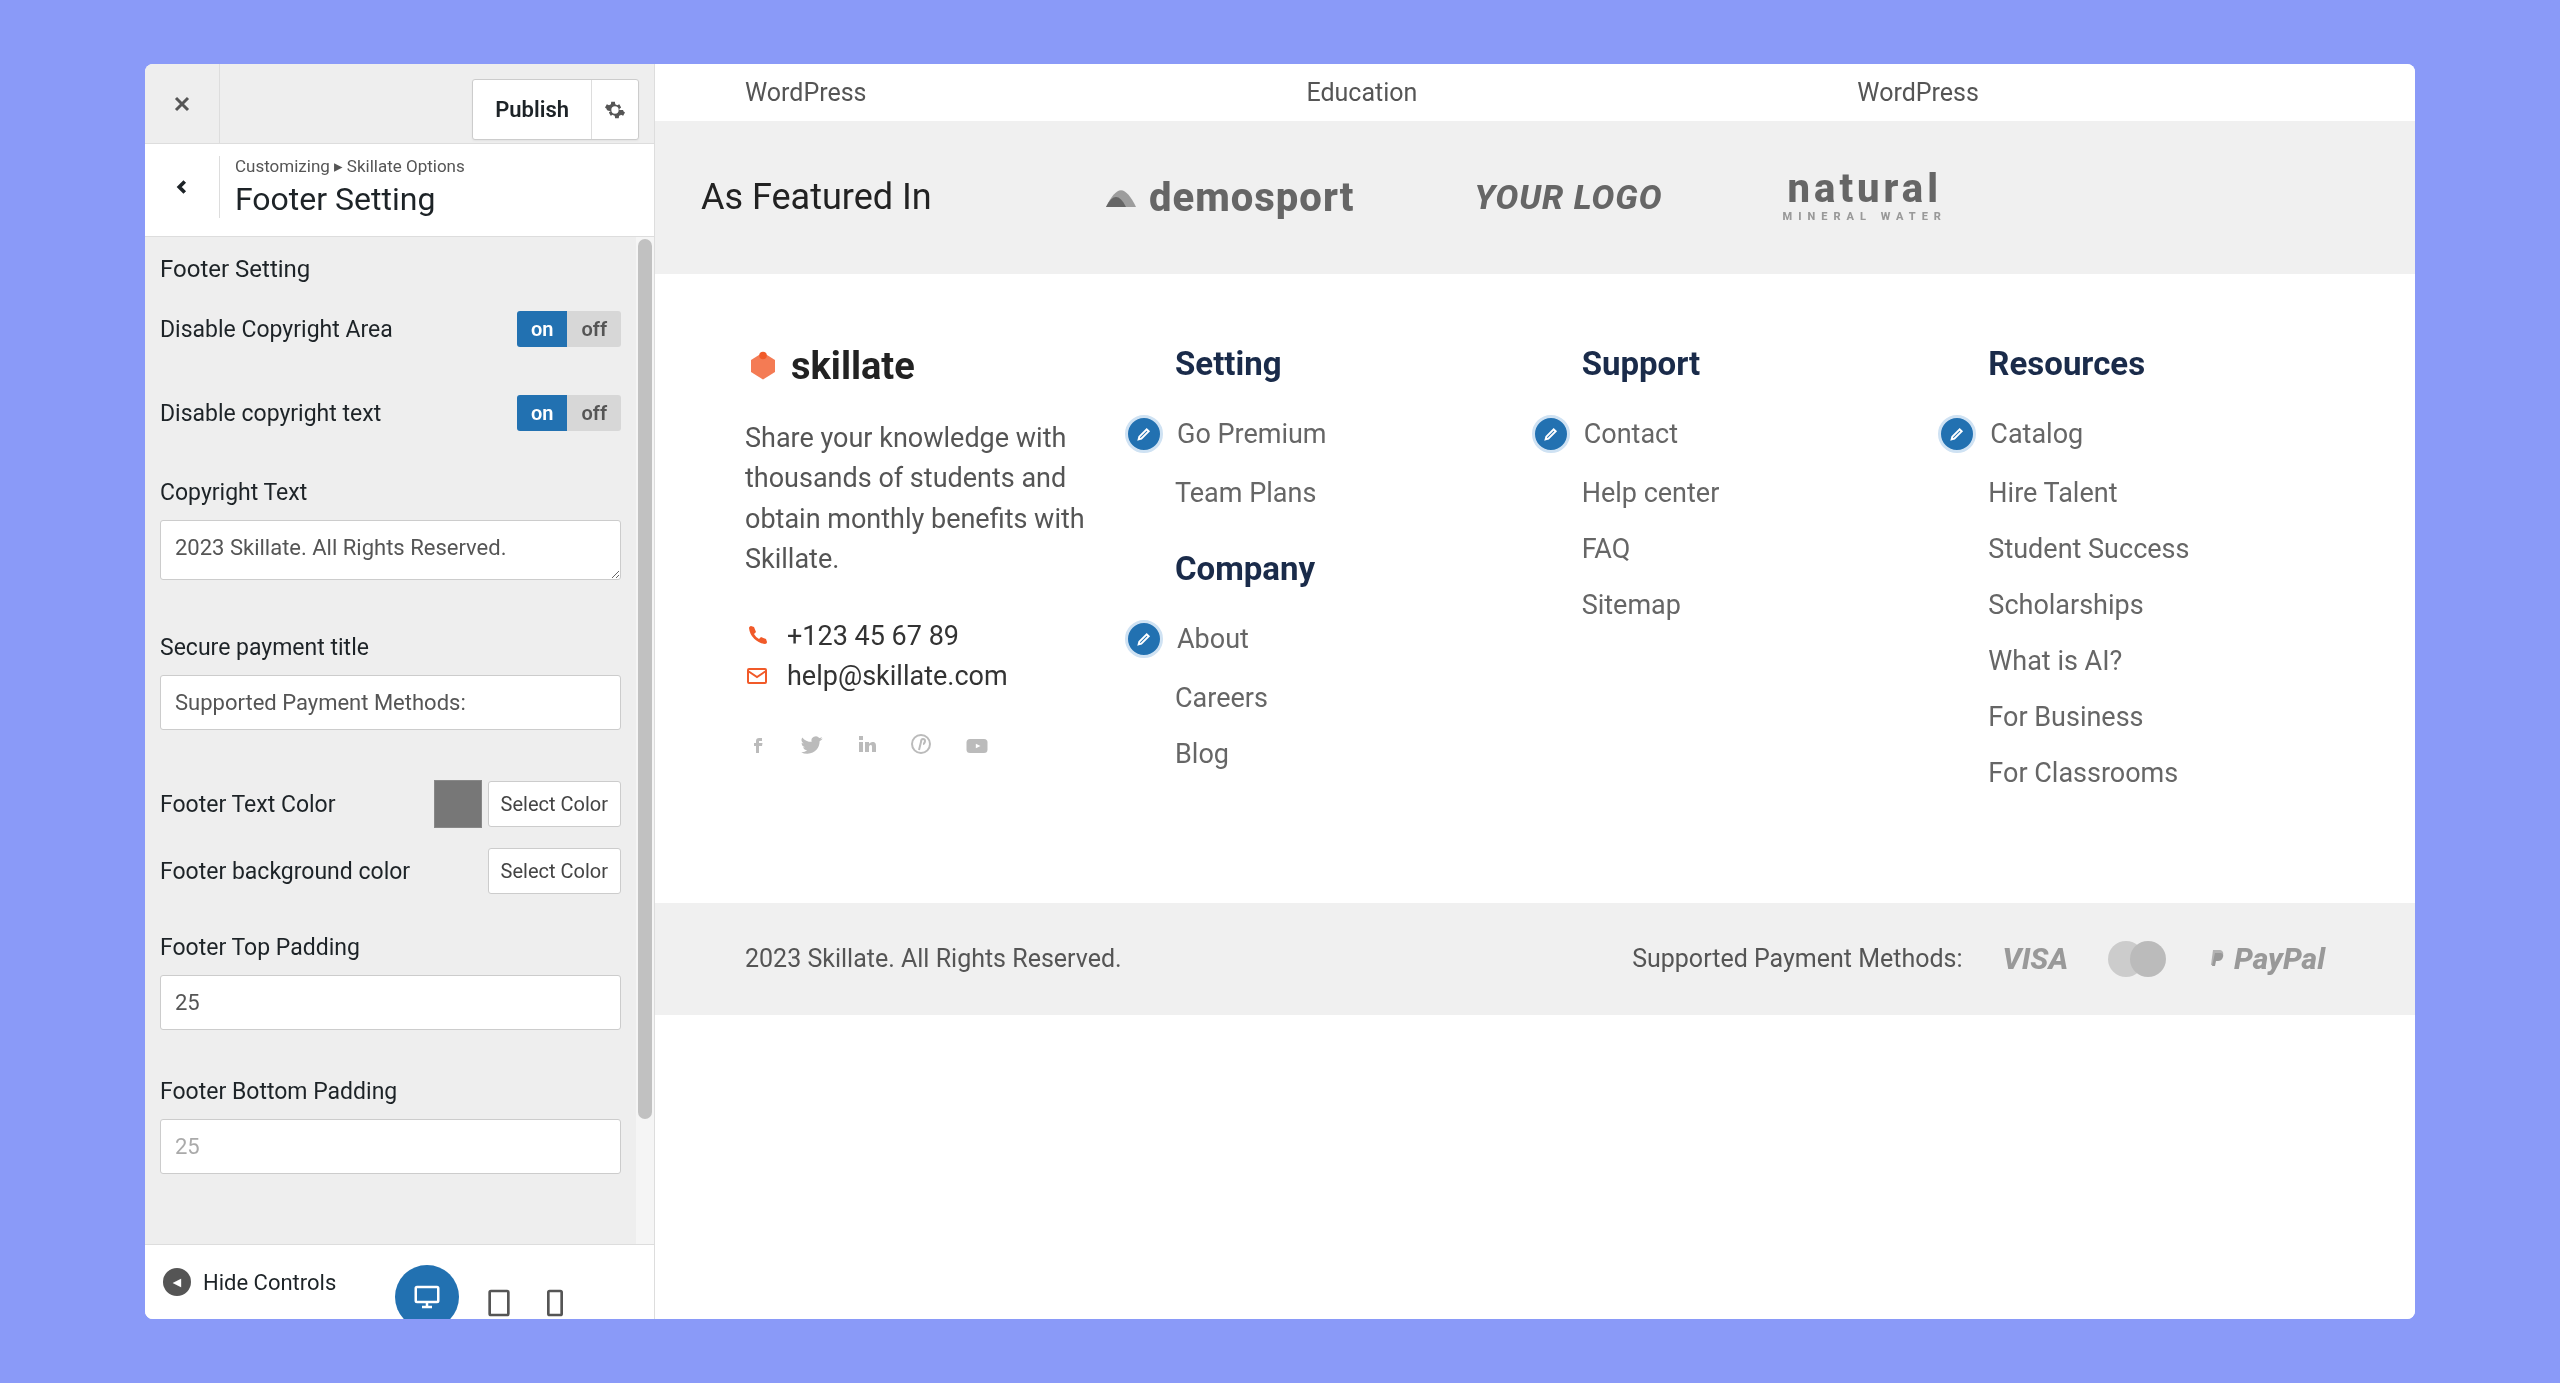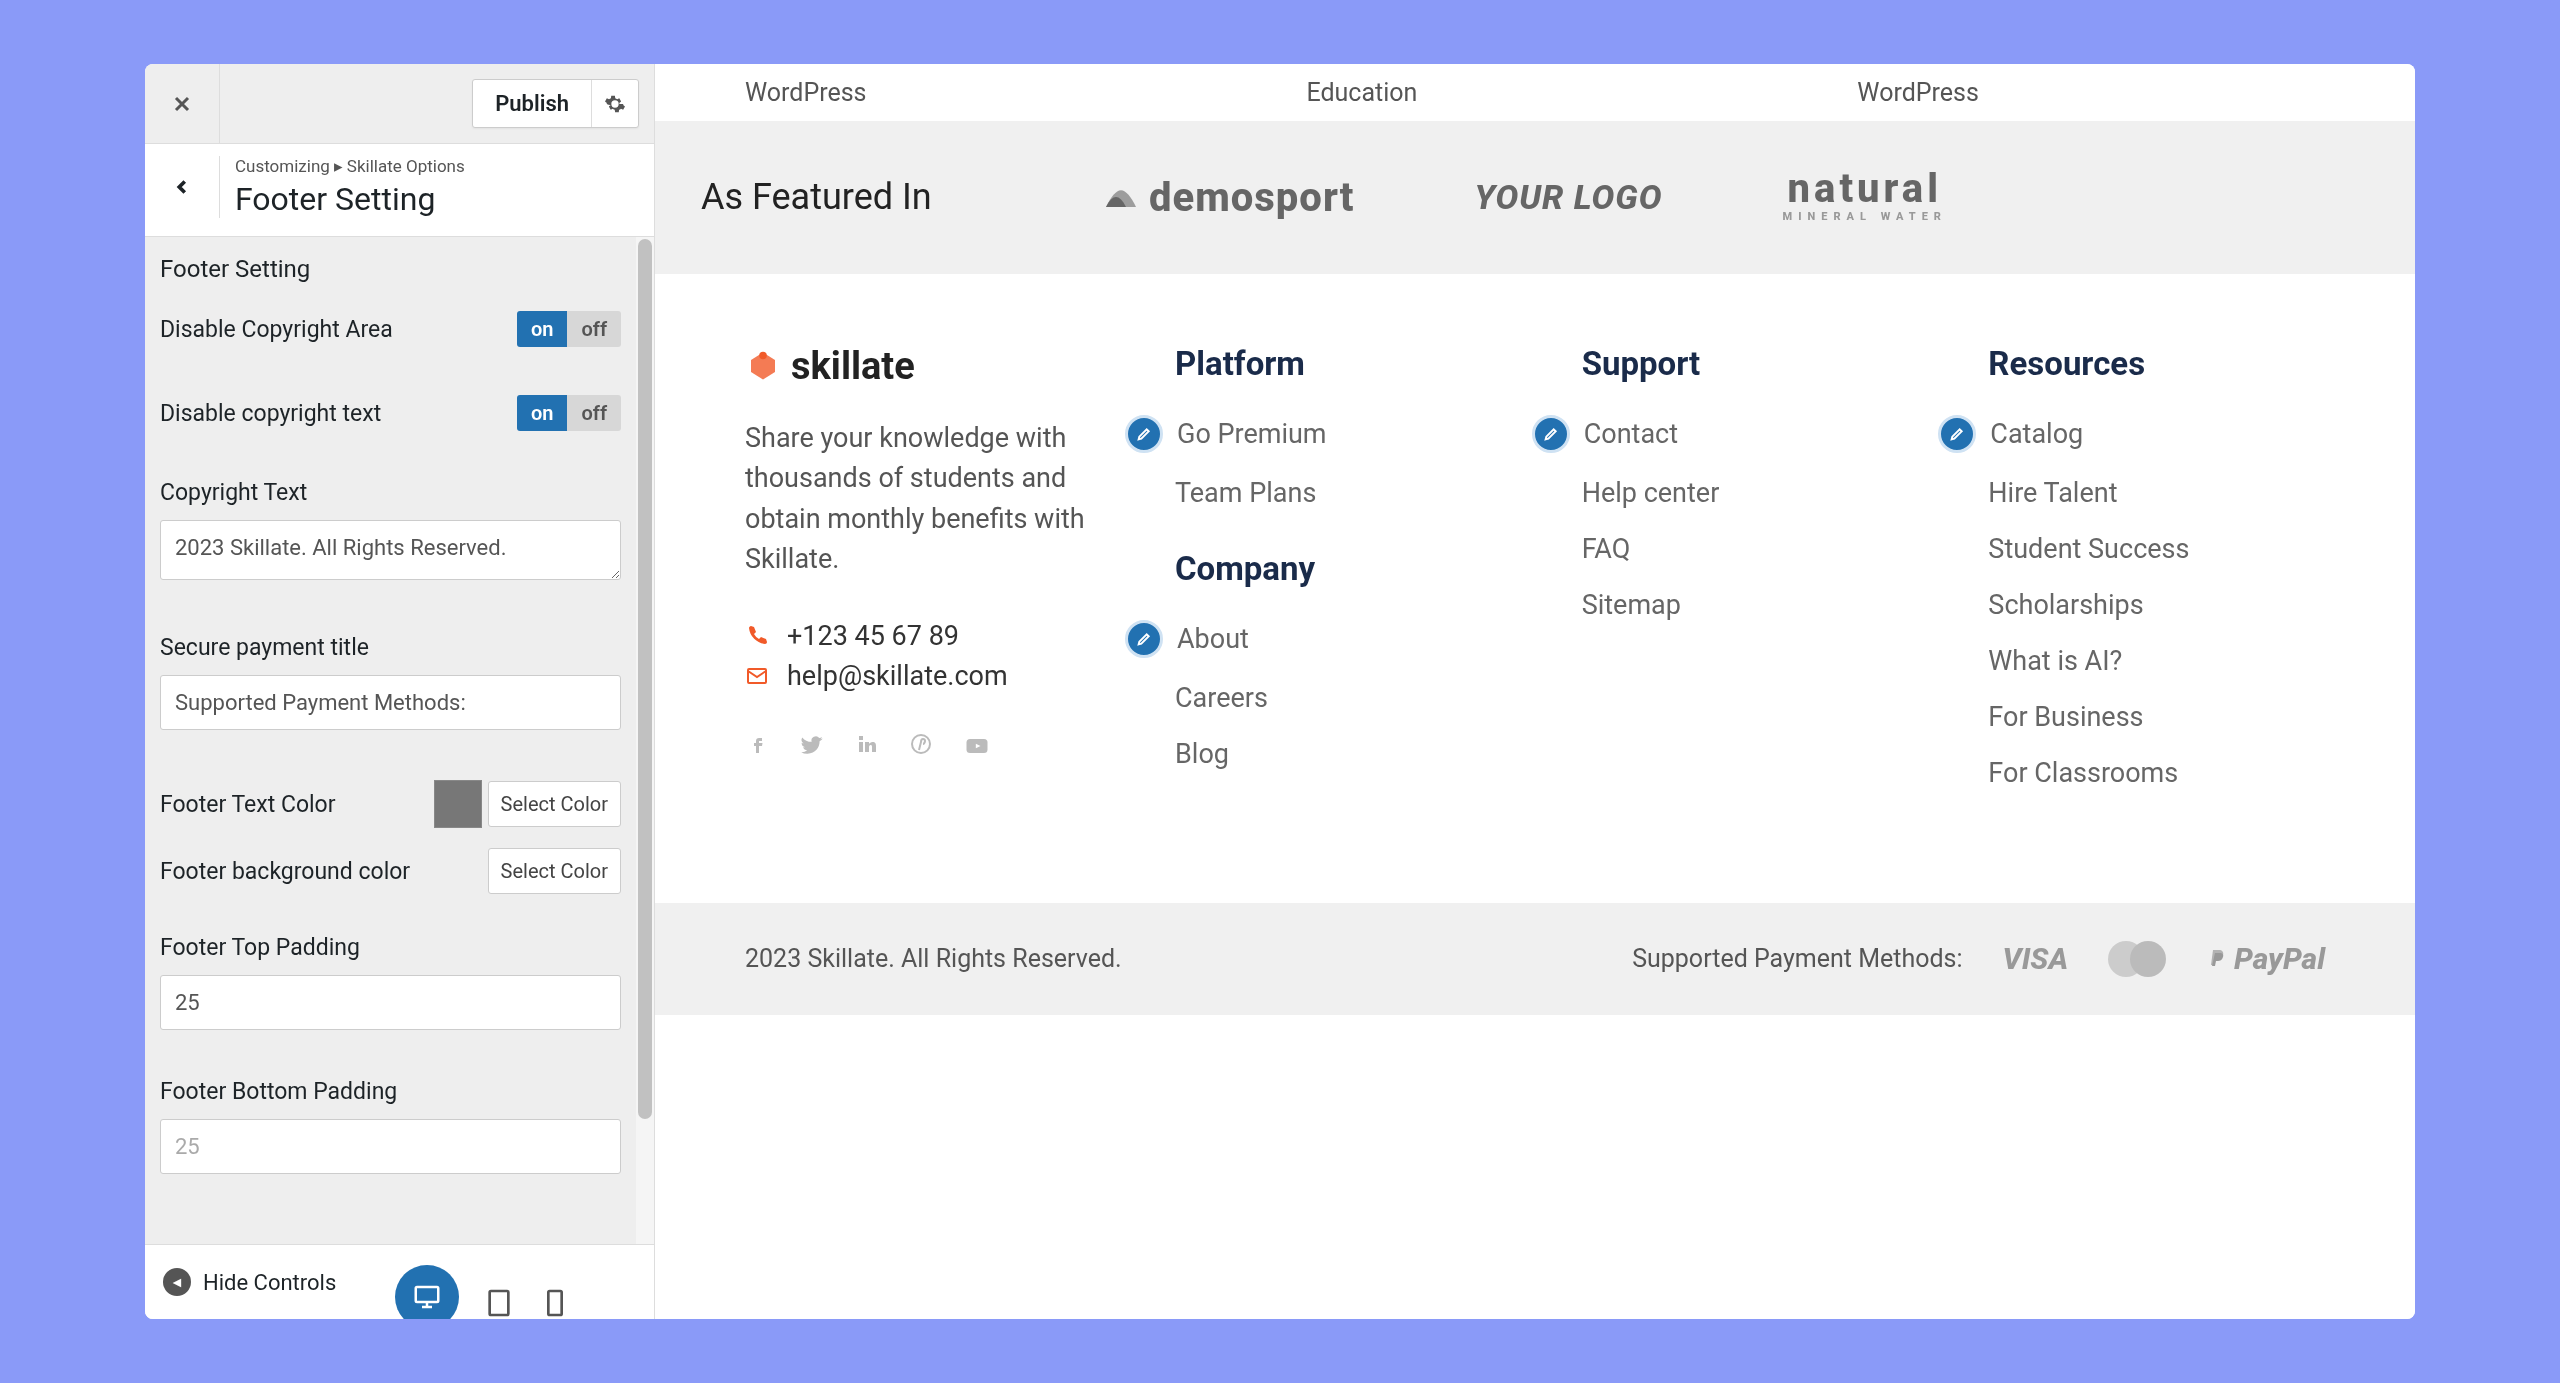--- a/index.html
+++ b/index.html
@@ -50,21 +50,21 @@
 }
 .publish-box {
   position: absolute;
   right: 15px;
   top: 15px;
   background: #fff;
   border: 1px solid #ccc;
   border-radius: 3px;
   display: flex;
   align-items: center;
-  height: 49px;
+  height: 61px;
   box-shadow: 0 1px 2px rgba(0,0,0,0.05);
 }
 .publish-btn {
   padding: 0 22px;
   font-weight: 600;
   font-size: 22px;
   color: #1d2327;
   cursor: pointer;
   border-right: 1px solid #ddd;
   height: 100%;
@@ -549,21 +549,21 @@
               <path d="M10 18l2-8c0-2 1-3 2-3s2 1 2 2-1 3-2 3"></path>
             </svg>
           <svg width="28" height="28" viewBox="0 0 24 24" fill="currentColor">
               <rect x="3" y="6" width="18" height="12" rx="3"></rect>
               <path d="M11 10l4 2-4 2z" fill="#fff"></path>
             </svg>
         </div>
       </div>
 
       <div class="footer-col">
-        <div class="col-heading">Platform</div>
+        <div class="col-heading">Setting</div>
         <div class="link-item">
           <div class="edit-badge">
               <svg width="16" height="16" viewBox="0 0 24 24" fill="none" stroke="currentColor" stroke-width="3">
                 <path d="M4 20l4-1 11-11-3-3L5 16l-1 4z"></path>
               </svg>
             </div>
           <span>Go Premium</span>
         </div>
         <div class="link-item indented">
             <span>Team Plans</span>

